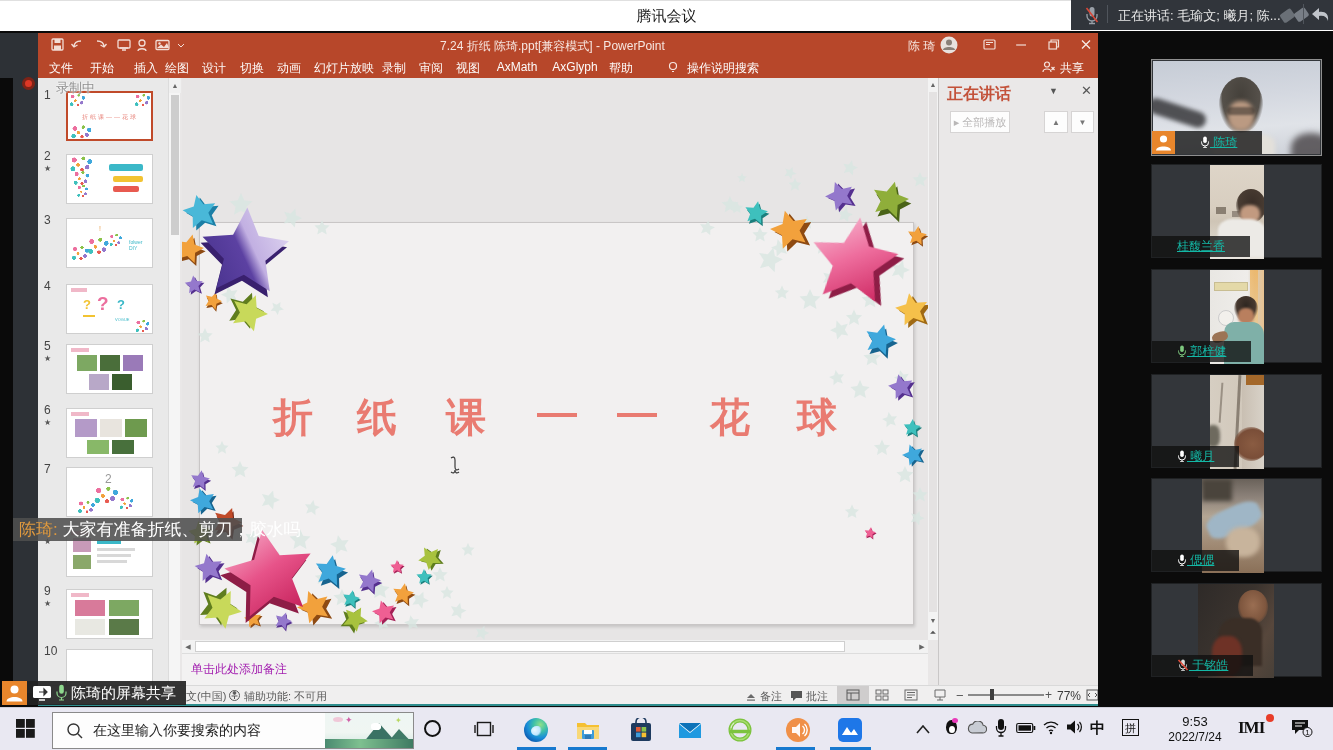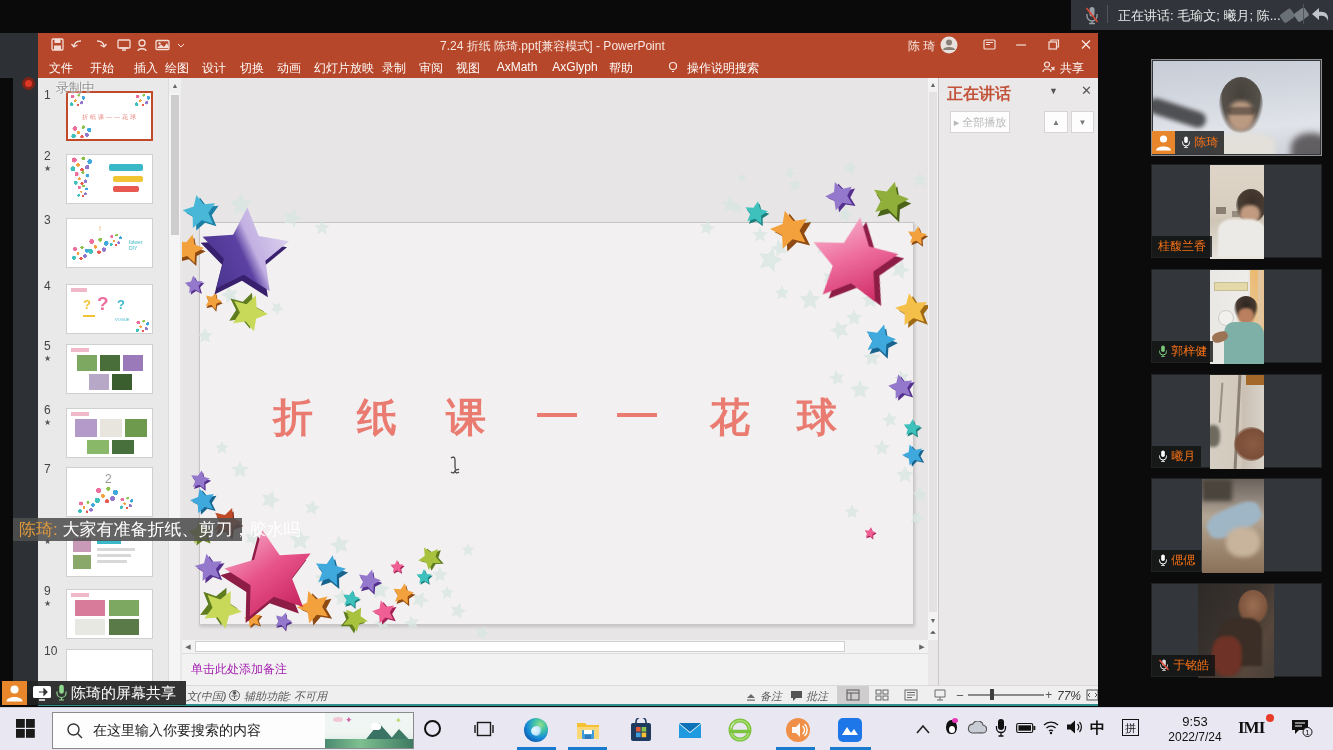--- a/index.html
+++ b/index.html
@@ -32,31 +32,31 @@
     radial-gradient(circle at 35% 55%, #f2a13c 0 9%, transparent 10%),
     radial-gradient(circle at 70% 70%, #9478cc 0 10%, transparent 11%),
     radial-gradient(circle at 15% 80%, #3ec0bd 0 9%, transparent 10%),
     radial-gradient(circle at 50% 85%, #e85a50 0 9%, transparent 10%); }
   #tsb { left:130px; top:45px; width:12px; height:607px; background:#f5f5f5; border-left:1px solid #dcdcdc;}
   #canvas { left:144px; top:45px; width:746px; height:562px; background:#e7e5e5; overflow:hidden; }
   #vsb { left:890px; top:45px; width:10px; height:562px; background:#f3f3f3; }
   #apane { left:900px; top:45px; width:160px; height:626px; background:#eae8e8; border-left:1px solid #c9c7c7; }
   #hsb { left:144px; top:607px; width:746px; height:13px; background:#f2f2f2; }
   #notes { left:144px; top:620px; width:746px; height:32px; background:#f3f2f2; border-top:1px solid #ddd; }
-  #pstatus { left:0; top:652px; width:1060px; height:19px; background:#f0efef; border-top:1px solid #d9d9d9; color:#5a5a5a; font-size:11px;font-style:italic;}
+  #pstatus { left:0; top:652px; width:1060px; height:19px; background:#f0efef; border-top:1px solid #d9d9d9; color:#5a5a5a; font-size:11px;}
   #tealline { left:0; top:671px; width:1060px; height:2px; background:#2f8e8e; }
 
   
   #slide { left:17px; top:144px; width:715px; height:403px; background:#f2f0f0; border:1px solid #c9c6c6; box-shadow:1px 2px 3px rgba(0,0,0,.15); }
   .stitle { position:absolute; top:312px; font-size:40px; font-weight:bold; color:#e97b71; }
 
   
   #sidebar { left:1098px; top:30px; width:235px; height:677px; background:#0b0b0b; }
   .tile { position:absolute; left:53px; width:171px; height:94px; background:#33363a; border:1px solid #1f2123; }
-  .tname { position:absolute; left:0; bottom:0; background:rgba(15,15,15,.78); color:#f97316; font-size:12px; height:21px; line-height:21px; padding:0 6px; white-space:nowrap; }
+  .tname { position:absolute; left:0; bottom:0; background:rgba(15,15,15,.78); color:#14b8a6; font-size:12px; height:21px; line-height:21px; padding:0 25px; white-space:nowrap;text-decoration:underline; }
   .vstrip { position:absolute; left:58px; top:0; width:54px; height:94px; overflow:hidden; }
 
   
   #taskbar { left:0; top:707px; width:1333px; height:43px; background:#e9e8f2; border-top:1px solid #cfcfda; }
   #search { left:52px; top:712px; width:362px; height:37px; background:#fdfdfd; border:1px solid #8a8a8a; }
   .tbicon { position:absolute; top:718px; width:24px; height:24px; }
   .uline { position:absolute; top:747px; height:3px; background:#1779cf; }
 
   
   #recdot { left:22px; top:77px; width:13px; height:13px; border-radius:50%; background:#dd3826; border:3px solid #7e2317; }
@@ -625,20 +625,23 @@
         <div class="abs" style="left:14px;top:52px;width:30px;height:40px;background:#6e3226;border-radius:40%;filter:blur(1.5px);"></div>
       </div>
       <div class="tname"><svg width="12" height="12" viewBox="0 0 12 12" style="vertical-align:-2px;">
             <rect x="4.2" y="0.5" width="3.6" height="6.5" rx="1.8" fill="#ddd"></rect>
             <path d="M2.5 5.5 v1 a3.5 3.5 0 0 0 7 0 v-1 M6 10 v1.8 M4 11.8 h4" stroke="#ddd" stroke-width="1" fill="none"></path>
             <path d="M1.5 1 L10.5 11" stroke="#e04b3a" stroke-width="1.6"></path>
           </svg> 于铭皓</div>
     </div>
   </div>
 
+  <div id="topbar" class="abs">
+      <div class="title">腾讯会议</div>
+    </div>
   <div id="speakbar" class="abs">
     <svg class="abs" style="left:13px;top:6px;" width="16" height="19" viewBox="0 0 16 19">
         <rect x="5.5" y="1" width="5" height="9.5" rx="2.5" fill="#9aa0a8"></rect>
         <path d="M3 8 v2 a5 5 0 0 0 10 0 V8 M8 15.5 v2 M5 17.5 h6" stroke="#9aa0a8" stroke-width="1.3" fill="none"></path>
         <path d="M2.5 2 L13.5 16" stroke="#d84838" stroke-width="1.6"></path>
       </svg>
     <div class="abs" style="left:36px;top:5px;width:1px;height:18px;background:#50555c;"></div>
     <div class="txt">正在讲话: 毛瑜文; 曦月; 陈...</div>
     <svg class="abs" style="left:208px;top:6px;" width="40" height="19" viewBox="0 0 40 19" fill="#6a7077">
         <rect x="2" y="5" width="13" height="10" rx="2" transform="rotate(-35 8 10)"></rect>

